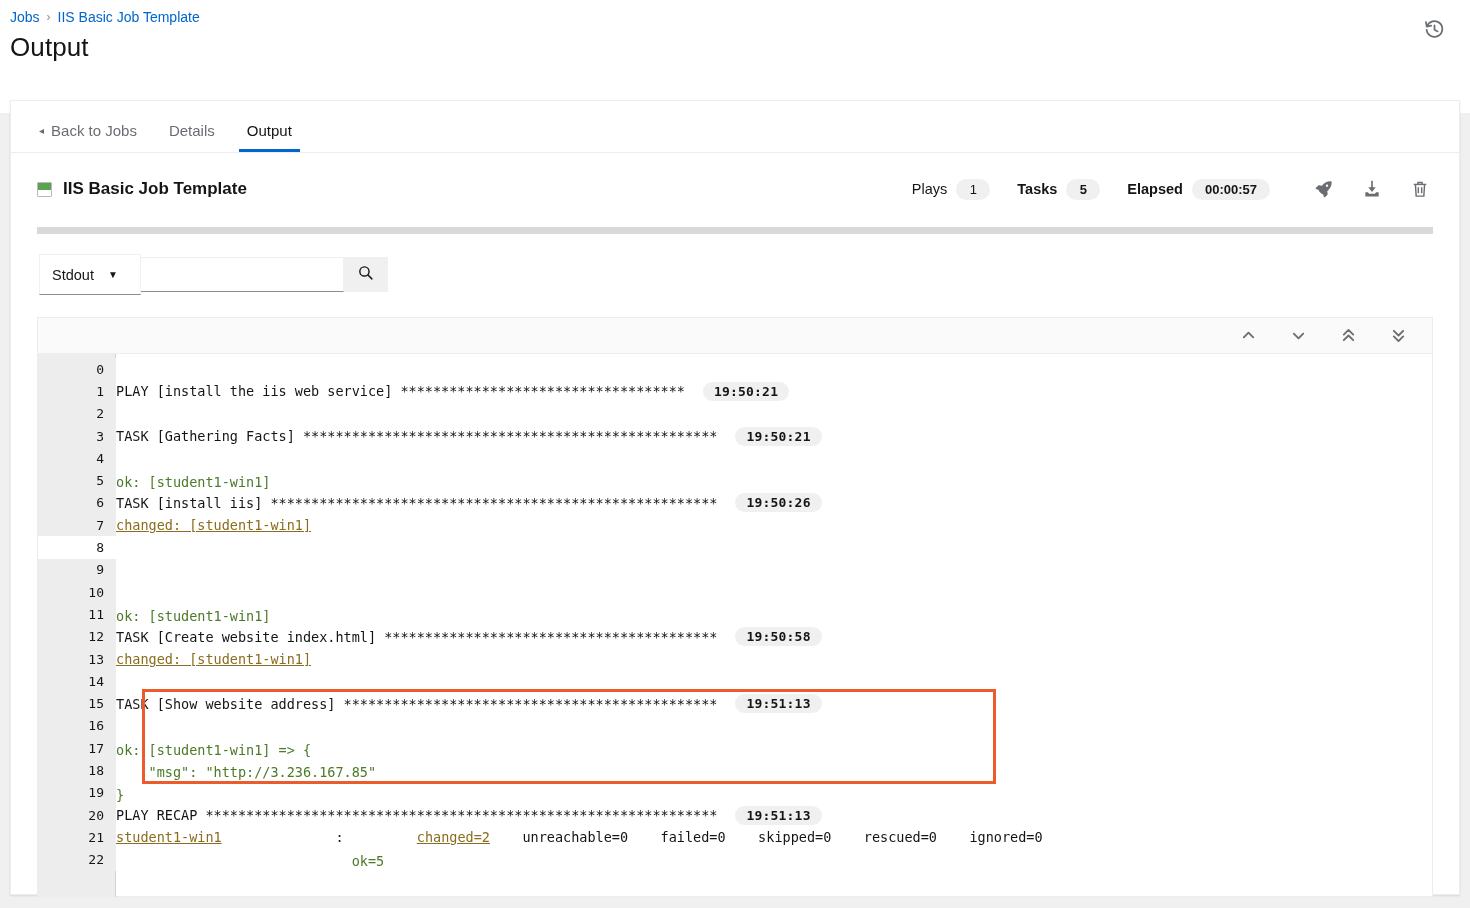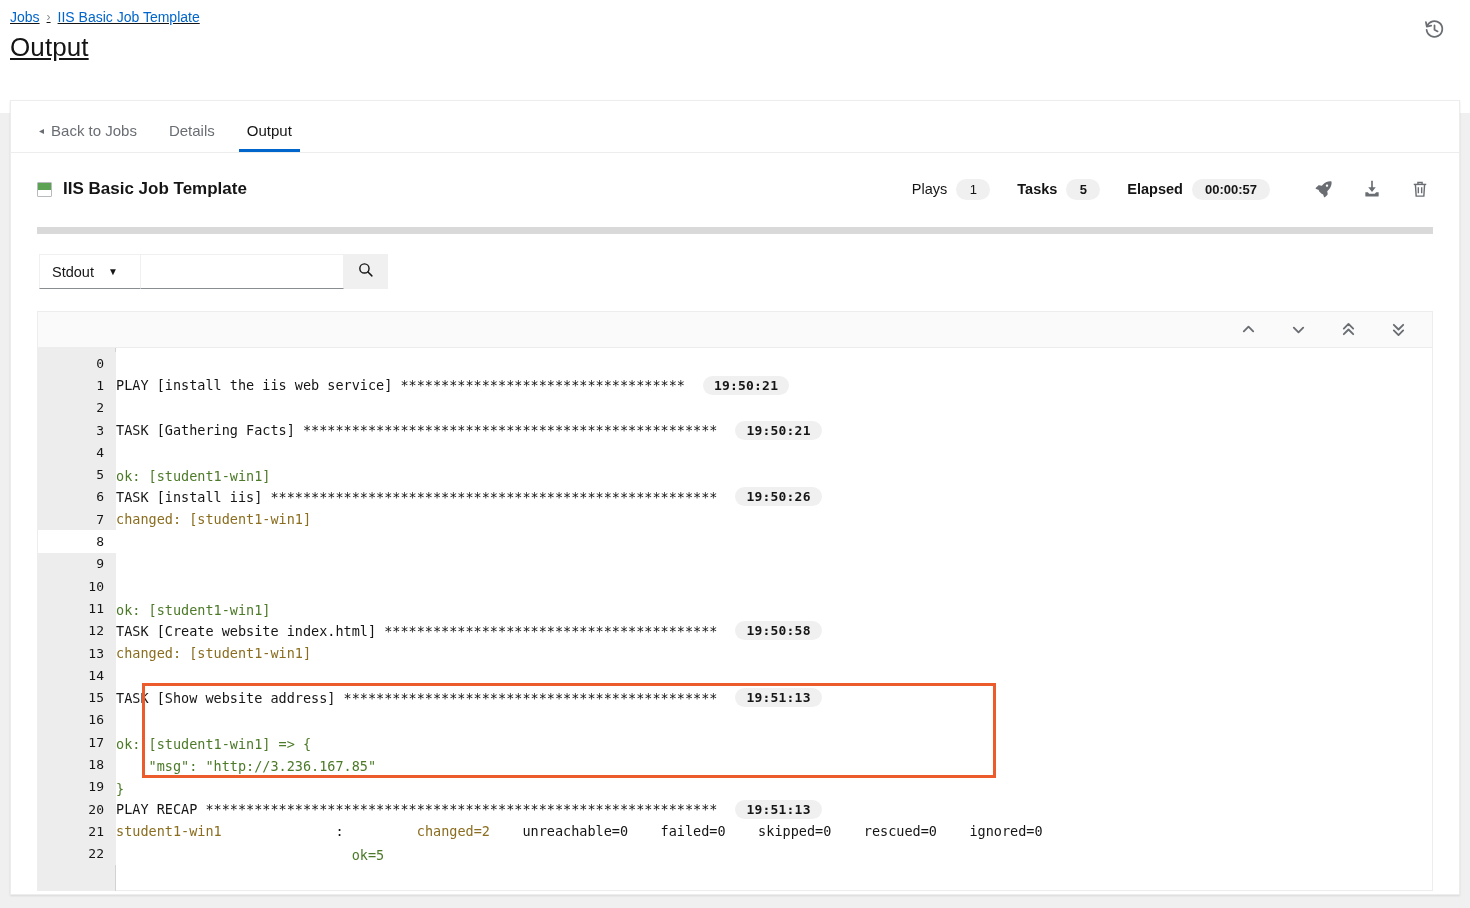--- a/index.html
+++ b/index.html
@@ -12,21 +12,21 @@
     overflow: hidden;
   }
 
   
   .page-head { padding: 8px 0 0 10px; background: #fff; }
   .breadcrumb { font-size: 14px; line-height: 18px; display: flex; align-items: center; gap: 7px; }
   .breadcrumb a { color: #0066cc; text-decoration: none; cursor: pointer; }
   .breadcrumb .sep { color: #8a8d90; font-size: 12px; }
   .page-title { font-size: 26px; font-weight: 500; letter-spacing: .1px; margin-top: 6px; }
 
-  .head-wrap { position: relative; height: 113px; background: #fff; text-decoration: underline; }
+  .head-wrap { position: relative; height: 113px; background: #fff; }
   .history-btn {
     position: absolute; right: 22px; top: 15px;
     width: 28px; height: 28px; display: flex; align-items: center; justify-content: center;
     cursor: pointer; color: #6a6e73;
   }
 
   
   .card {
     position: absolute; left: 10px; top: 100px; width: 1450px; height: 795px;
     background: #fff; border: 1px solid #ededed;
@@ -69,21 +69,21 @@
   .icon-actions { display: flex; align-items: center; gap: 26px; margin-left: 34px; color: #6a6e73; }
   .icon-btn { cursor: pointer; display: flex; align-items: center; justify-content: center; width: 22px; height: 22px; }
 
   
   .progress-bar { height: 7px; background: #d9d9d9; margin: 12px 26px 0 26px; }
 
   
   .search-row { display: flex; align-items: center; padding: 20px 0 0 28px; }
   .select-box {
     display: flex; align-items: center; gap: 14px;
-    height: 35px; padding: 0 10px 0 12px;
+    height: 41px; padding: 0 10px 0 12px;
     border: 1px solid #f0f0f0; border-bottom: 1px solid #8a8d90; background: #fff;
     font-size: 14.5px; cursor: pointer; min-width: 102px;
   }
   .select-box .arrow { font-size: 10px; }
   .search-input {
     height: 35px; width: 203px; border: 1px solid #f0f0f0; border-bottom: 1px solid #8a8d90;
     border-left: none; background: #fff; font-size: 14px; padding: 0 10px;
     font-family: "Liberation Sans", sans-serif; outline: none; color: #151515;
   }
   .search-btn {
@@ -115,21 +115,21 @@
   .lines { position: relative; padding-top: 4px; }
   .line { display: flex; height: 22.3px; align-items: center; position: relative; }
   .ln {
     width: 78px; flex: 0 0 78px; text-align: right; padding-right: 12px;
     color: #151515; font-size: 13px; background: #ededed; height: 22.3px;
     display: flex; align-items: center; justify-content: flex-end; user-select: none;
   }
   .line.hovered .ln { background: #fff; }
   .code { white-space: pre; display: flex; align-items: center; color: #151515; }
   .c-green { color: #4c7a28; margin-top: 48px; }
-  .c-olive { color: #8a6d1f; }
+  .c-olive { color: #8a6d1f; text-decoration: underline; }
   .c-black { color: #151515; }
   .stamp {
     display: inline-block; background: #f0f0f0; border-radius: 12px;
     padding: 2px 11px; margin-left: 18px; font-weight: bold; font-size: 13px;
     letter-spacing: .2px; color: #151515;
   }
   .highlight-box {
     position: absolute; left: 104px; top: 0; width: 854px;
     border: 3px solid #ec5b2b; pointer-events: none; z-index: 3;
   }

